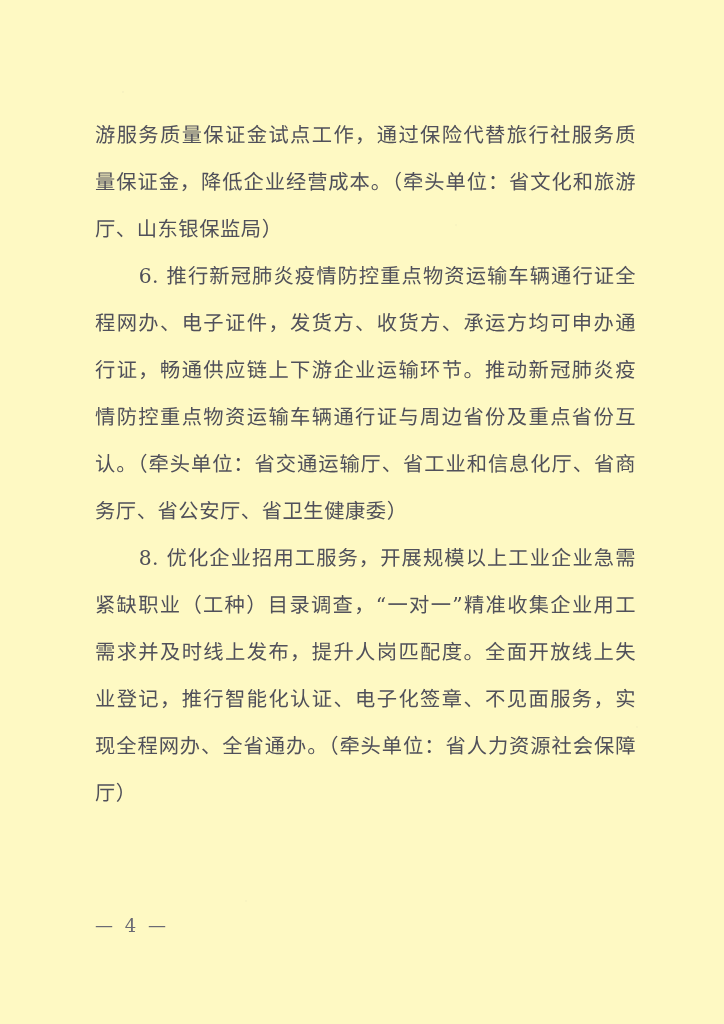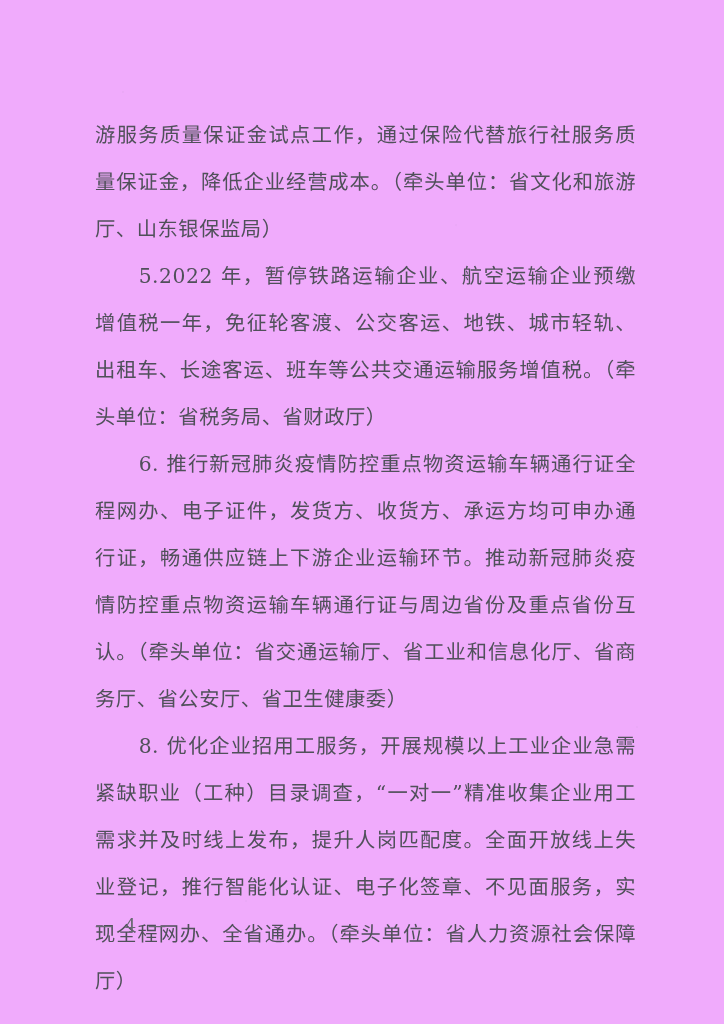--- a/index.html
+++ b/index.html
@@ -12,21 +12,21 @@
     height: 1024px;
     background: #ffffff;
     font-family: "DejaVu Serif", "Liberation Serif", serif;
     overflow: hidden;
   }
 
   .page {
     position: relative;
     width: 724px;
     height: 1024px;
-    background: #f0abfc;
+    background: #fef9c3;
     box-sizing: border-box;
   }
 
   
   .page::before {
     content: "";
     position: absolute;
     inset: 0;
     background:
       radial-gradient(circle at 17% 9%, rgba(120,120,140,0.05) 0 1.2px, transparent 1.4px),
@@ -75,21 +75,20 @@
 </style>
 </head>
 <body>
 
 <div class="page">
 
   <div class="text-column">
 
     <p class="para">游服务质量保证金试点工作，通过保险代替旅行社服务质量保证金，降低企业经营成本。（牵头单位：省文化和旅游厅、山东银保监局）</p>
 
-    <p class="para indent">5.2022 年，暂停铁路运输企业、航空运输企业预缴增值税一年，免征轮客渡、公交客运、地铁、城市轻轨、出租车、长途客运、班车等公共交通运输服务增值税。（牵头单位：省税务局、省财政厅）</p>
 
     <p class="para indent">6. 推行新冠肺炎疫情防控重点物资运输车辆通行证全程网办、电子证件，发货方、收货方、承运方均可申办通行证，畅通供应链上下游企业运输环节。推动新冠肺炎疫情防控重点物资运输车辆通行证与周边省份及重点省份互认。（牵头单位：省交通运输厅、省工业和信息化厅、省商务厅、省公安厅、省卫生健康委）</p>
 
 
     <p class="para indent">8. 优化企业招用工服务，开展规模以上工业企业急需紧缺职业（工种）目录调查，“一对一”精准收集企业用工需求并及时线上发布，提升人岗匹配度。全面开放线上失业登记，推行智能化认证、电子化签章、不见面服务，实现全程网办、全省通办。（牵头单位：省人力资源社会保障厅）</p>
 
   </div>
 
   <div class="page-number">— 4 —</div>
 

